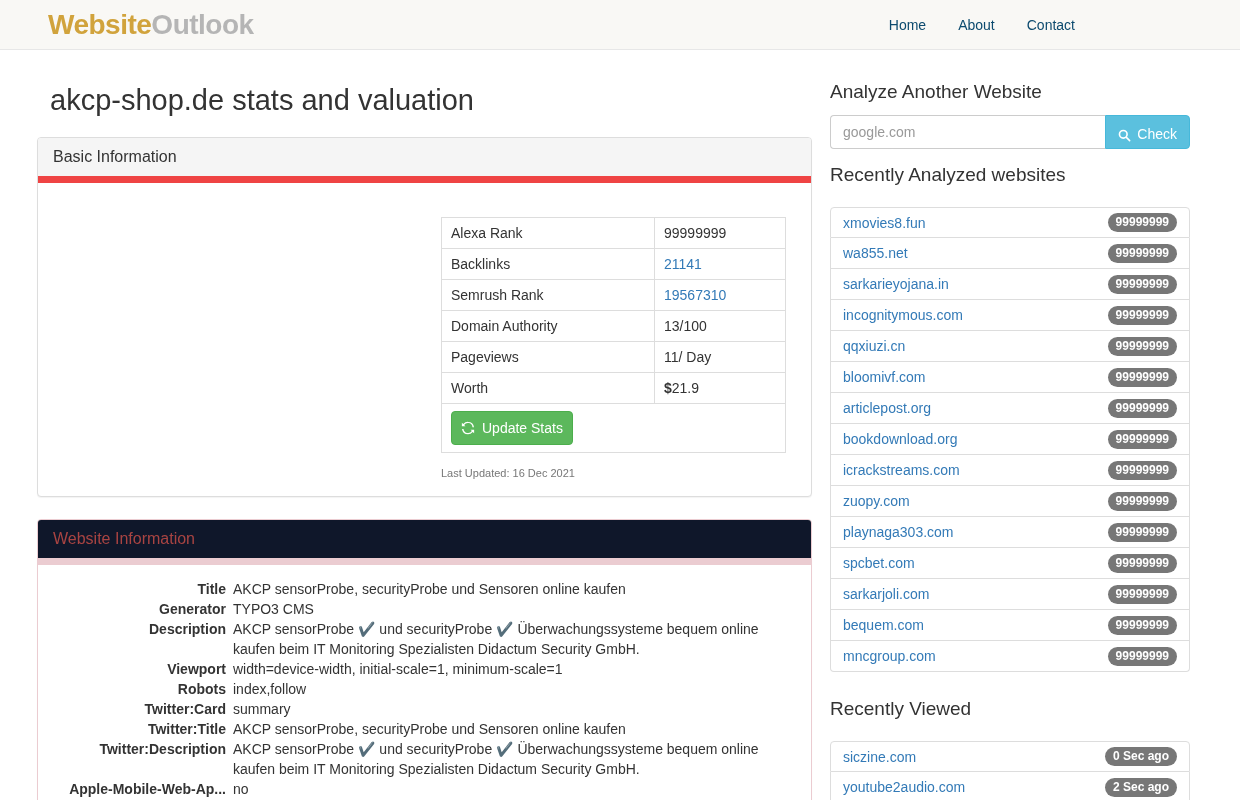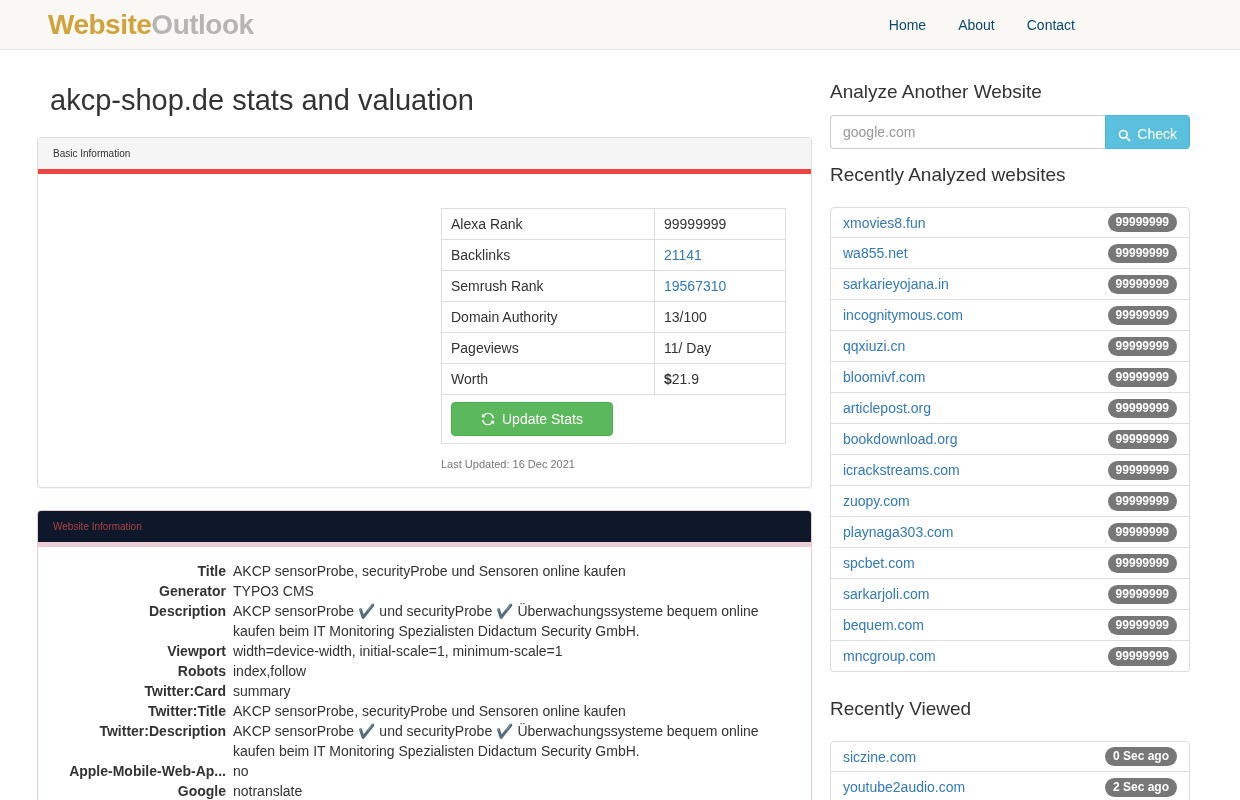--- a/index.html
+++ b/index.html
@@ -39,44 +39,44 @@
   .panel {
     background: #fff;
     border: 1px solid #ddd;
     border-radius: 4px;
     box-shadow: 0 1px 1px rgba(0,0,0,0.05);
     margin-bottom: 22px;
   }
   .panel-heading {
     padding: 10px 15px;
     background: #f5f5f5;
-    border-bottom: 5px solid #ef4444;
+    border-bottom: 7px solid #ef4444;
     border-radius: 3px 3px 0 0;
-    font-size: 10px;
+    font-size: 16px;
     color: #333;
   }
   .panel-danger { border-color: #ebccd1; }
   .panel-danger .panel-heading { background: #0f172a; color: #a94442; border-bottom-color: #ebccd1; }
 
   
   .basic-body { position: relative; height: 313px; padding: 15px; }
   .stats-col { position: absolute; left: 403px; top: 34px; width: 345px; }
   .stats-table { width: 345px; border-collapse: collapse; font-size: 14px; }
   .stats-table td { border: 1px solid #ddd; padding: 7px 9px; vertical-align: middle; }
   .stats-table .st-label { width: 213px; }
   .link-val { color: #337ab7; cursor: pointer; }
   .st-prefix { font-weight: bold; }
   .btn-success {
     background: #5cb85c;
     border: 1px solid #4cae4c;
     color: #fff;
     font-family: "Liberation Sans", sans-serif;
     font-size: 14px;
     border-radius: 4px;
-    padding: 8px 29px;
+    padding: 8px 9px;
     display: inline-flex;
     align-items: center;
     gap: 7px;
     cursor: pointer;
   }
   .last-updated { margin-top: 14px; color: #777; font-size: 11px; }
 
   
   .wi-body { padding: 14px 15px 15px 15px; }
   .wi-row { display: flex; line-height: 20px; }

